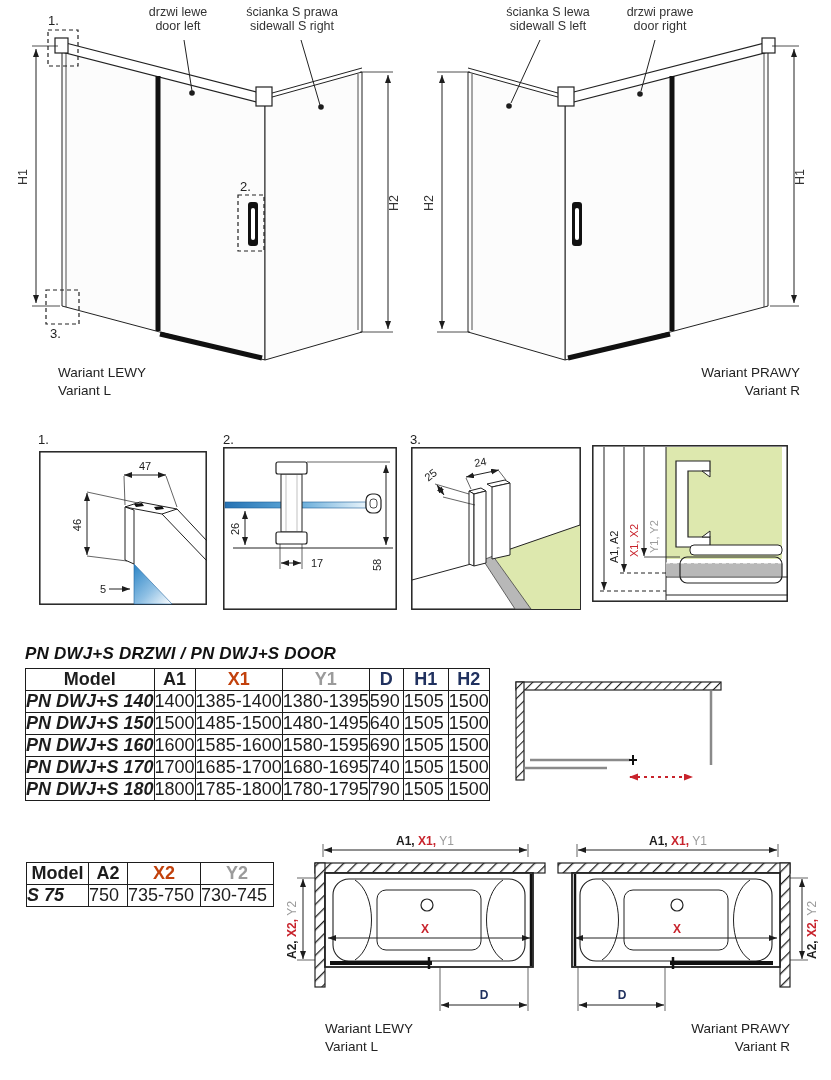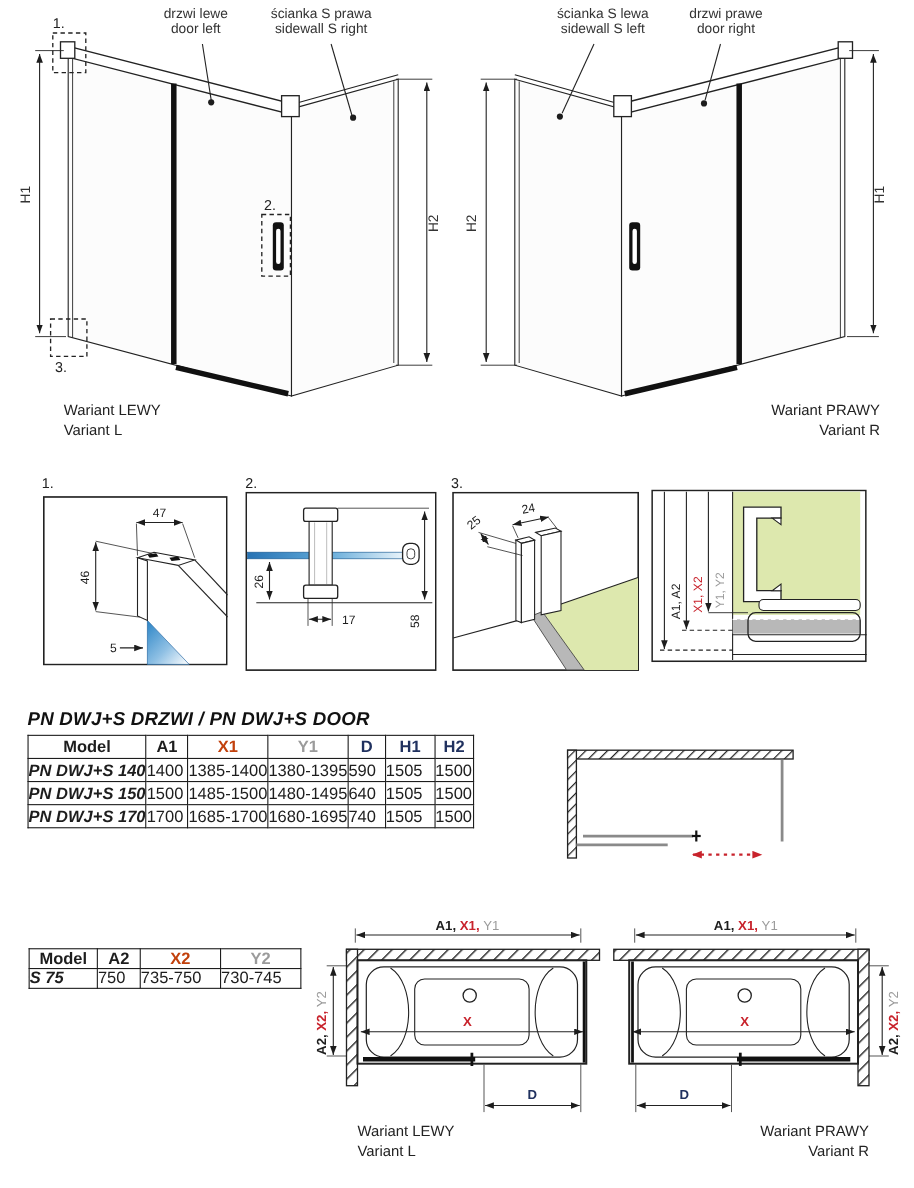--- a/index.html
+++ b/index.html
@@ -15,21 +15,21 @@
   .red{fill:#c8232c;}
   .grayt{fill:#9b9b9b;}
   .navy{fill:#20315f;}
   .det-label{position:absolute;font-size:13px;color:#222;}
   .tbl-title{position:absolute;font-weight:bold;font-style:italic;font-size:17px;
              text-align:left;color:#111;letter-spacing:.2px;}
   table{border-collapse:collapse;table-layout:fixed;background:#fff;}
   .door-table{position:absolute;left:25px;top:668px;}
   .side-table{position:absolute;left:26px;top:862px;}
   th,td{border:1.6px solid #1d1d1d;vertical-align:middle;
-        font-size:15px;padding:0;overflow:hidden;white-space:nowrap;}
+        font-size:18px;padding:0;overflow:hidden;white-space:nowrap;}
   .door-table tr{height:21px;}
   .side-table tr{height:18px;}
   th{font-weight:bold;}
   td.model{font-weight:bold;font-style:italic;margin-left:12px;}
   .hdr-red{color:#c2410c;}
   .hdr-gray{color:#9b9b9b;}
   .hdr-navy{color:#20315f;}
 </style>
 </head>
 <body>
@@ -276,25 +276,43 @@
     <tr>
       <td class="model">PN DWJ+S 150</td>
       <td>1500</td>
       <td>1485-1500</td>
       <td>1480-1495</td>
       <td>640</td>
       <td>1505</td>
       <td>1500</td>
     </tr>
     <tr>
+      <td class="model">PN DWJ+S 160</td>
+      <td>1600</td>
+      <td>1585-1600</td>
+      <td>1580-1595</td>
+      <td>690</td>
+      <td>1505</td>
+      <td>1500</td>
+    </tr>
+    <tr>
       <td class="model">PN DWJ+S 170</td>
       <td>1700</td>
       <td>1685-1700</td>
       <td>1680-1695</td>
       <td>740</td>
+      <td>1505</td>
+      <td>1500</td>
+    </tr>
+    <tr>
+      <td class="model">PN DWJ+S 180</td>
+      <td>1800</td>
+      <td>1785-1800</td>
+      <td>1780-1795</td>
+      <td>790</td>
       <td>1505</td>
       <td>1500</td>
     </tr>
   </tbody>
     </table>
 
   <svg class="abs" style="left:480px;top:655px" width="330" height="135" viewBox="0 0 330 135">
     <defs>
       <pattern id="hatch1" width="7" height="7" patternUnits="userSpaceOnUse" patternTransform="rotate(45)">
         <rect width="7" height="7" fill="#fff"></rect>

